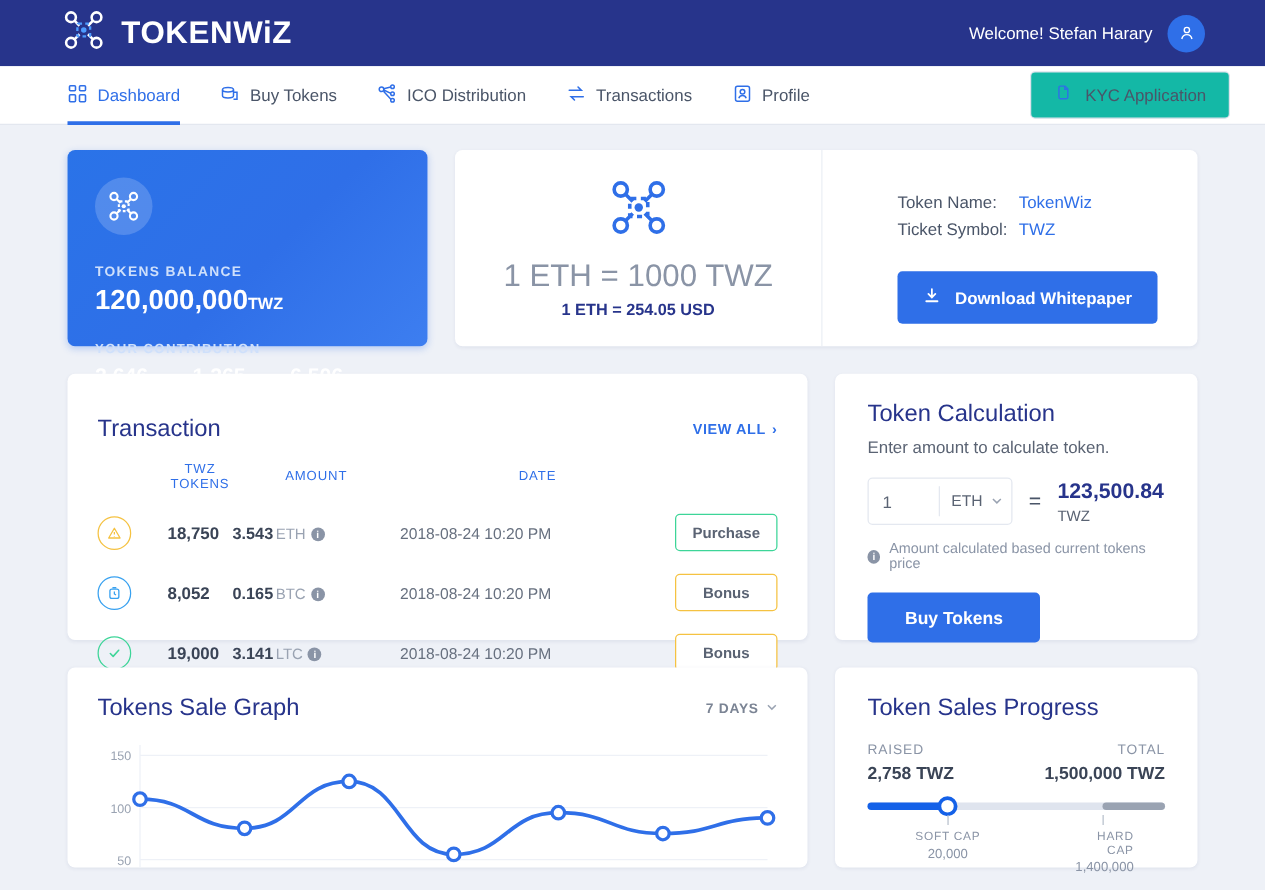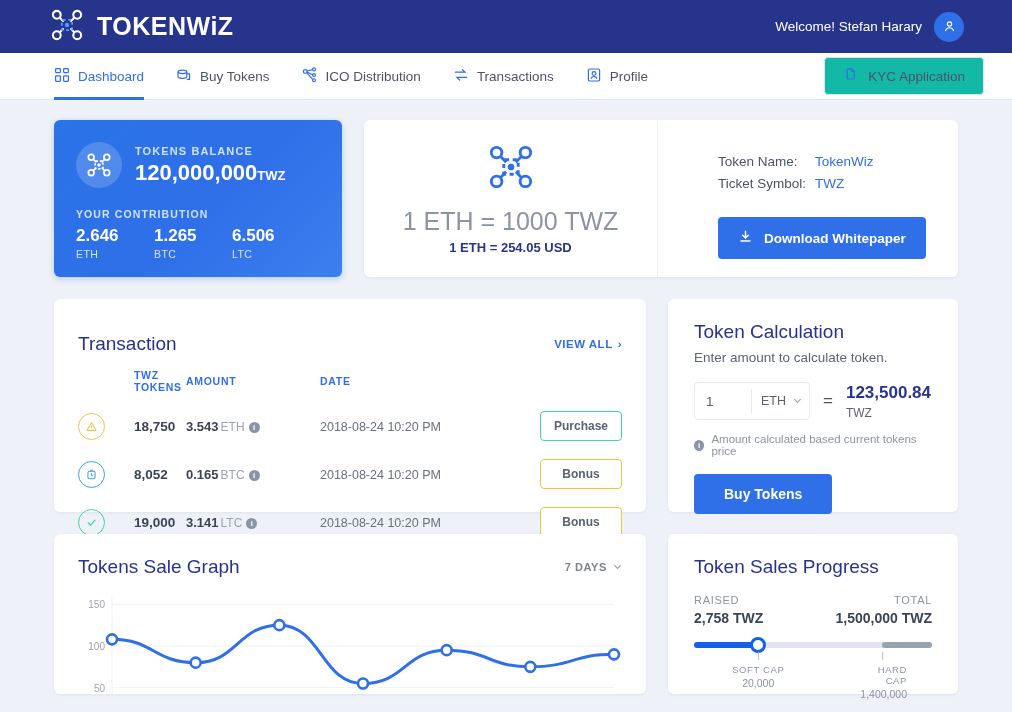--- a/index.html
+++ b/index.html
@@ -59,21 +59,21 @@
   .card { background: #ffffff; border-radius: 6px; box-shadow: 0 1px 3px rgba(40,60,110,.07); }
 
   
   .row1 { margin-top: 0; }
   .balance-card {
     width: 288px; height: 157px;
     background: linear-gradient(135deg,#2a73e8 0%,#2f6fe8 55%,#3d7ef0 100%);
     border-radius: 6px; padding: 22px 24px 18px 22px; color: #fff;
     box-shadow: 0 2px 6px rgba(47,111,232,.28);
   }
-  .bal-top { display: flex; align-items: center; gap: 13px; }
+  .bal-top { display: flex; gap: 24px; flex-direction: column; }
   .bal-icon {
     width: 46px; height: 46px; border-radius: 50%;
     background: rgba(255,255,255,.18);
     display: flex; align-items: center; justify-content: center; flex: none;
   }
   .bal-label { font-size: 11px; letter-spacing: 1.1px; font-weight: bold; color: #cfe0fb; }
   .bal-value { font-size: 22px; font-weight: bold; margin-top: 3px; }
   .bal-value .unit { font-size: 13px; font-weight: bold; }
   .contrib-label { font-size: 10.5px; letter-spacing: 1.1px; font-weight: bold; color: #cfe0fb; margin-top: 20px; }
   .contrib-row { display: flex; margin-top: 6px; }
@@ -100,21 +100,21 @@
   }
 
   
   .row2 { margin-top: 22px; }
   .tx-card { width: 592px; height: 213px; padding: 34px 24px 0 24px; }
   .tx-head { display: flex; align-items: center; justify-content: space-between; }
   .tx-title { font-size: 19px; color: #27348b; font-weight: normal; }
   .view-all { font-size: 11.5px; font-weight: bold; color: #2f6fe8; letter-spacing: .5px; cursor: pointer; display: flex; align-items: center; gap: 5px; }
   table.tx { width: 100%; border-collapse: collapse; margin-top: 14px; }
   table.tx th {
-    text-align: left; font-size: 10.5px; font-weight: bold;
+    text-align: center; font-size: 10.5px; font-weight: normal;
     color: #2f6fe8; letter-spacing: .7px; padding-bottom: 9px;
   }
   table.tx td { padding: 9px 0; font-size: 13px; color: #3a4456; vertical-align: middle; }
   .c-icon { width: 56px; }
   .c-amt { width: 134px; }
   .c-date { width: 220px; }
   .status-circle {
     width: 27px; height: 27px; border-radius: 50%; border: 1.6px solid #ccc;
     display: flex; align-items: center; justify-content: center;
   }

